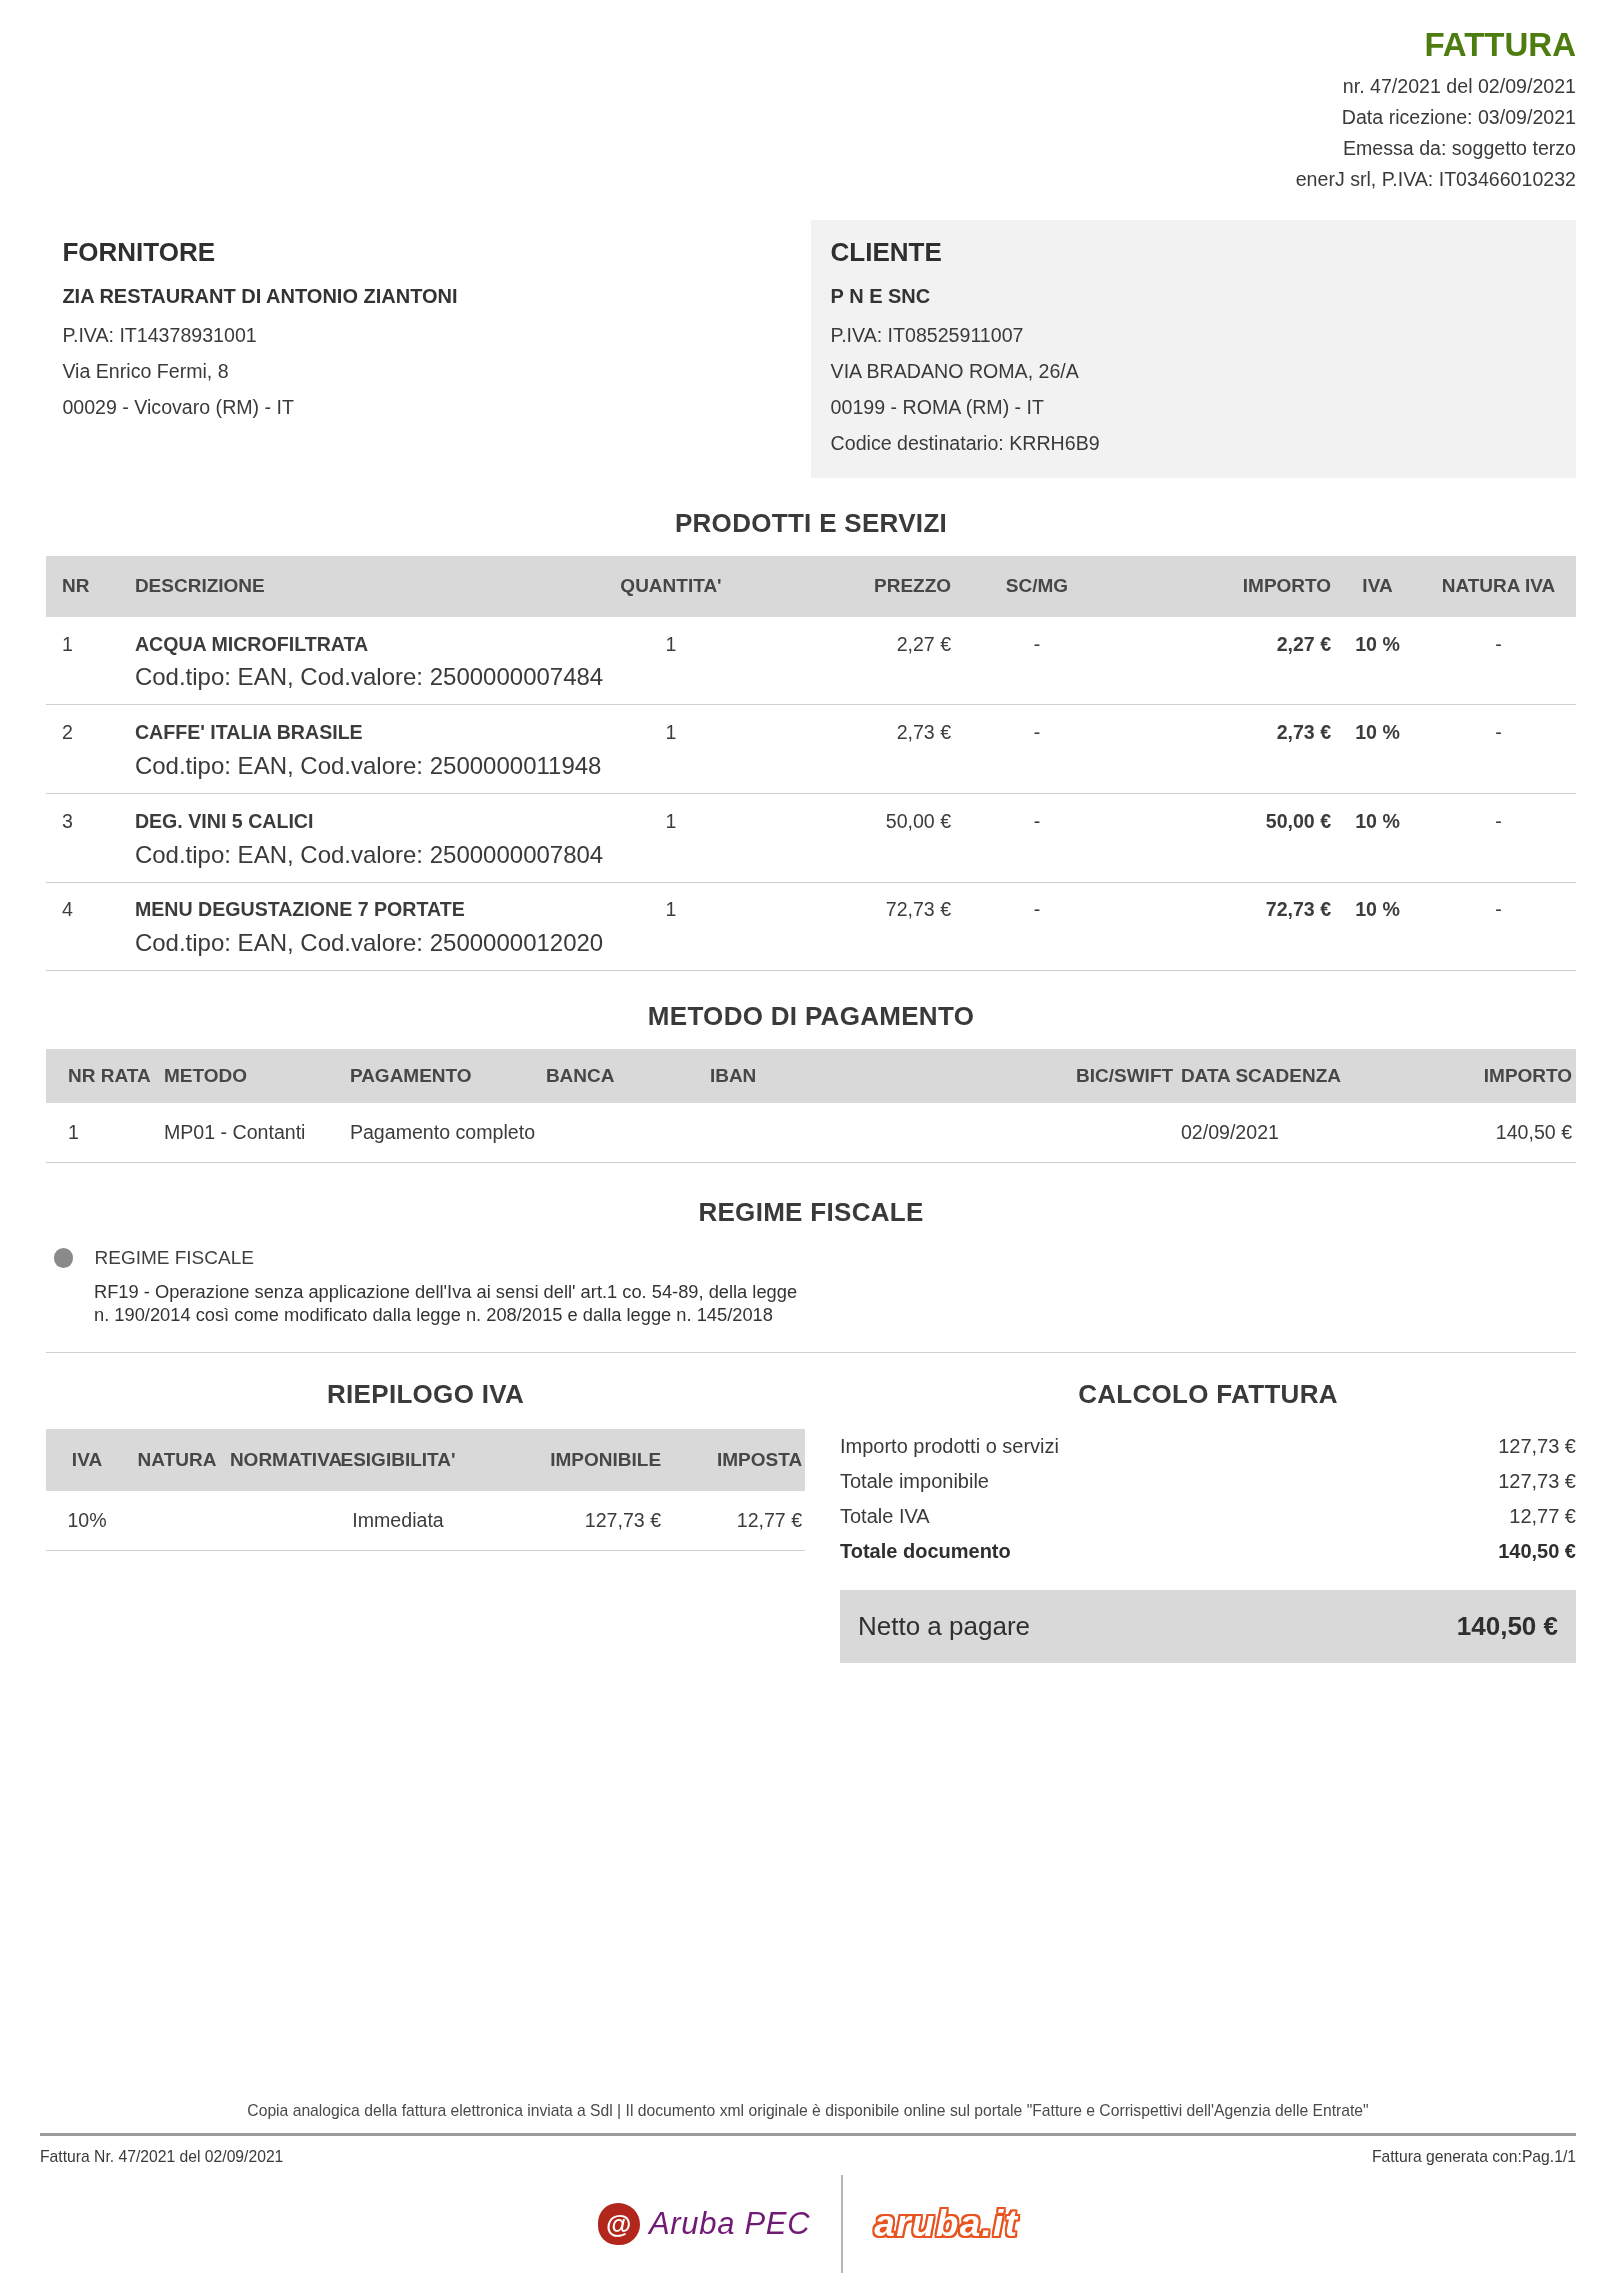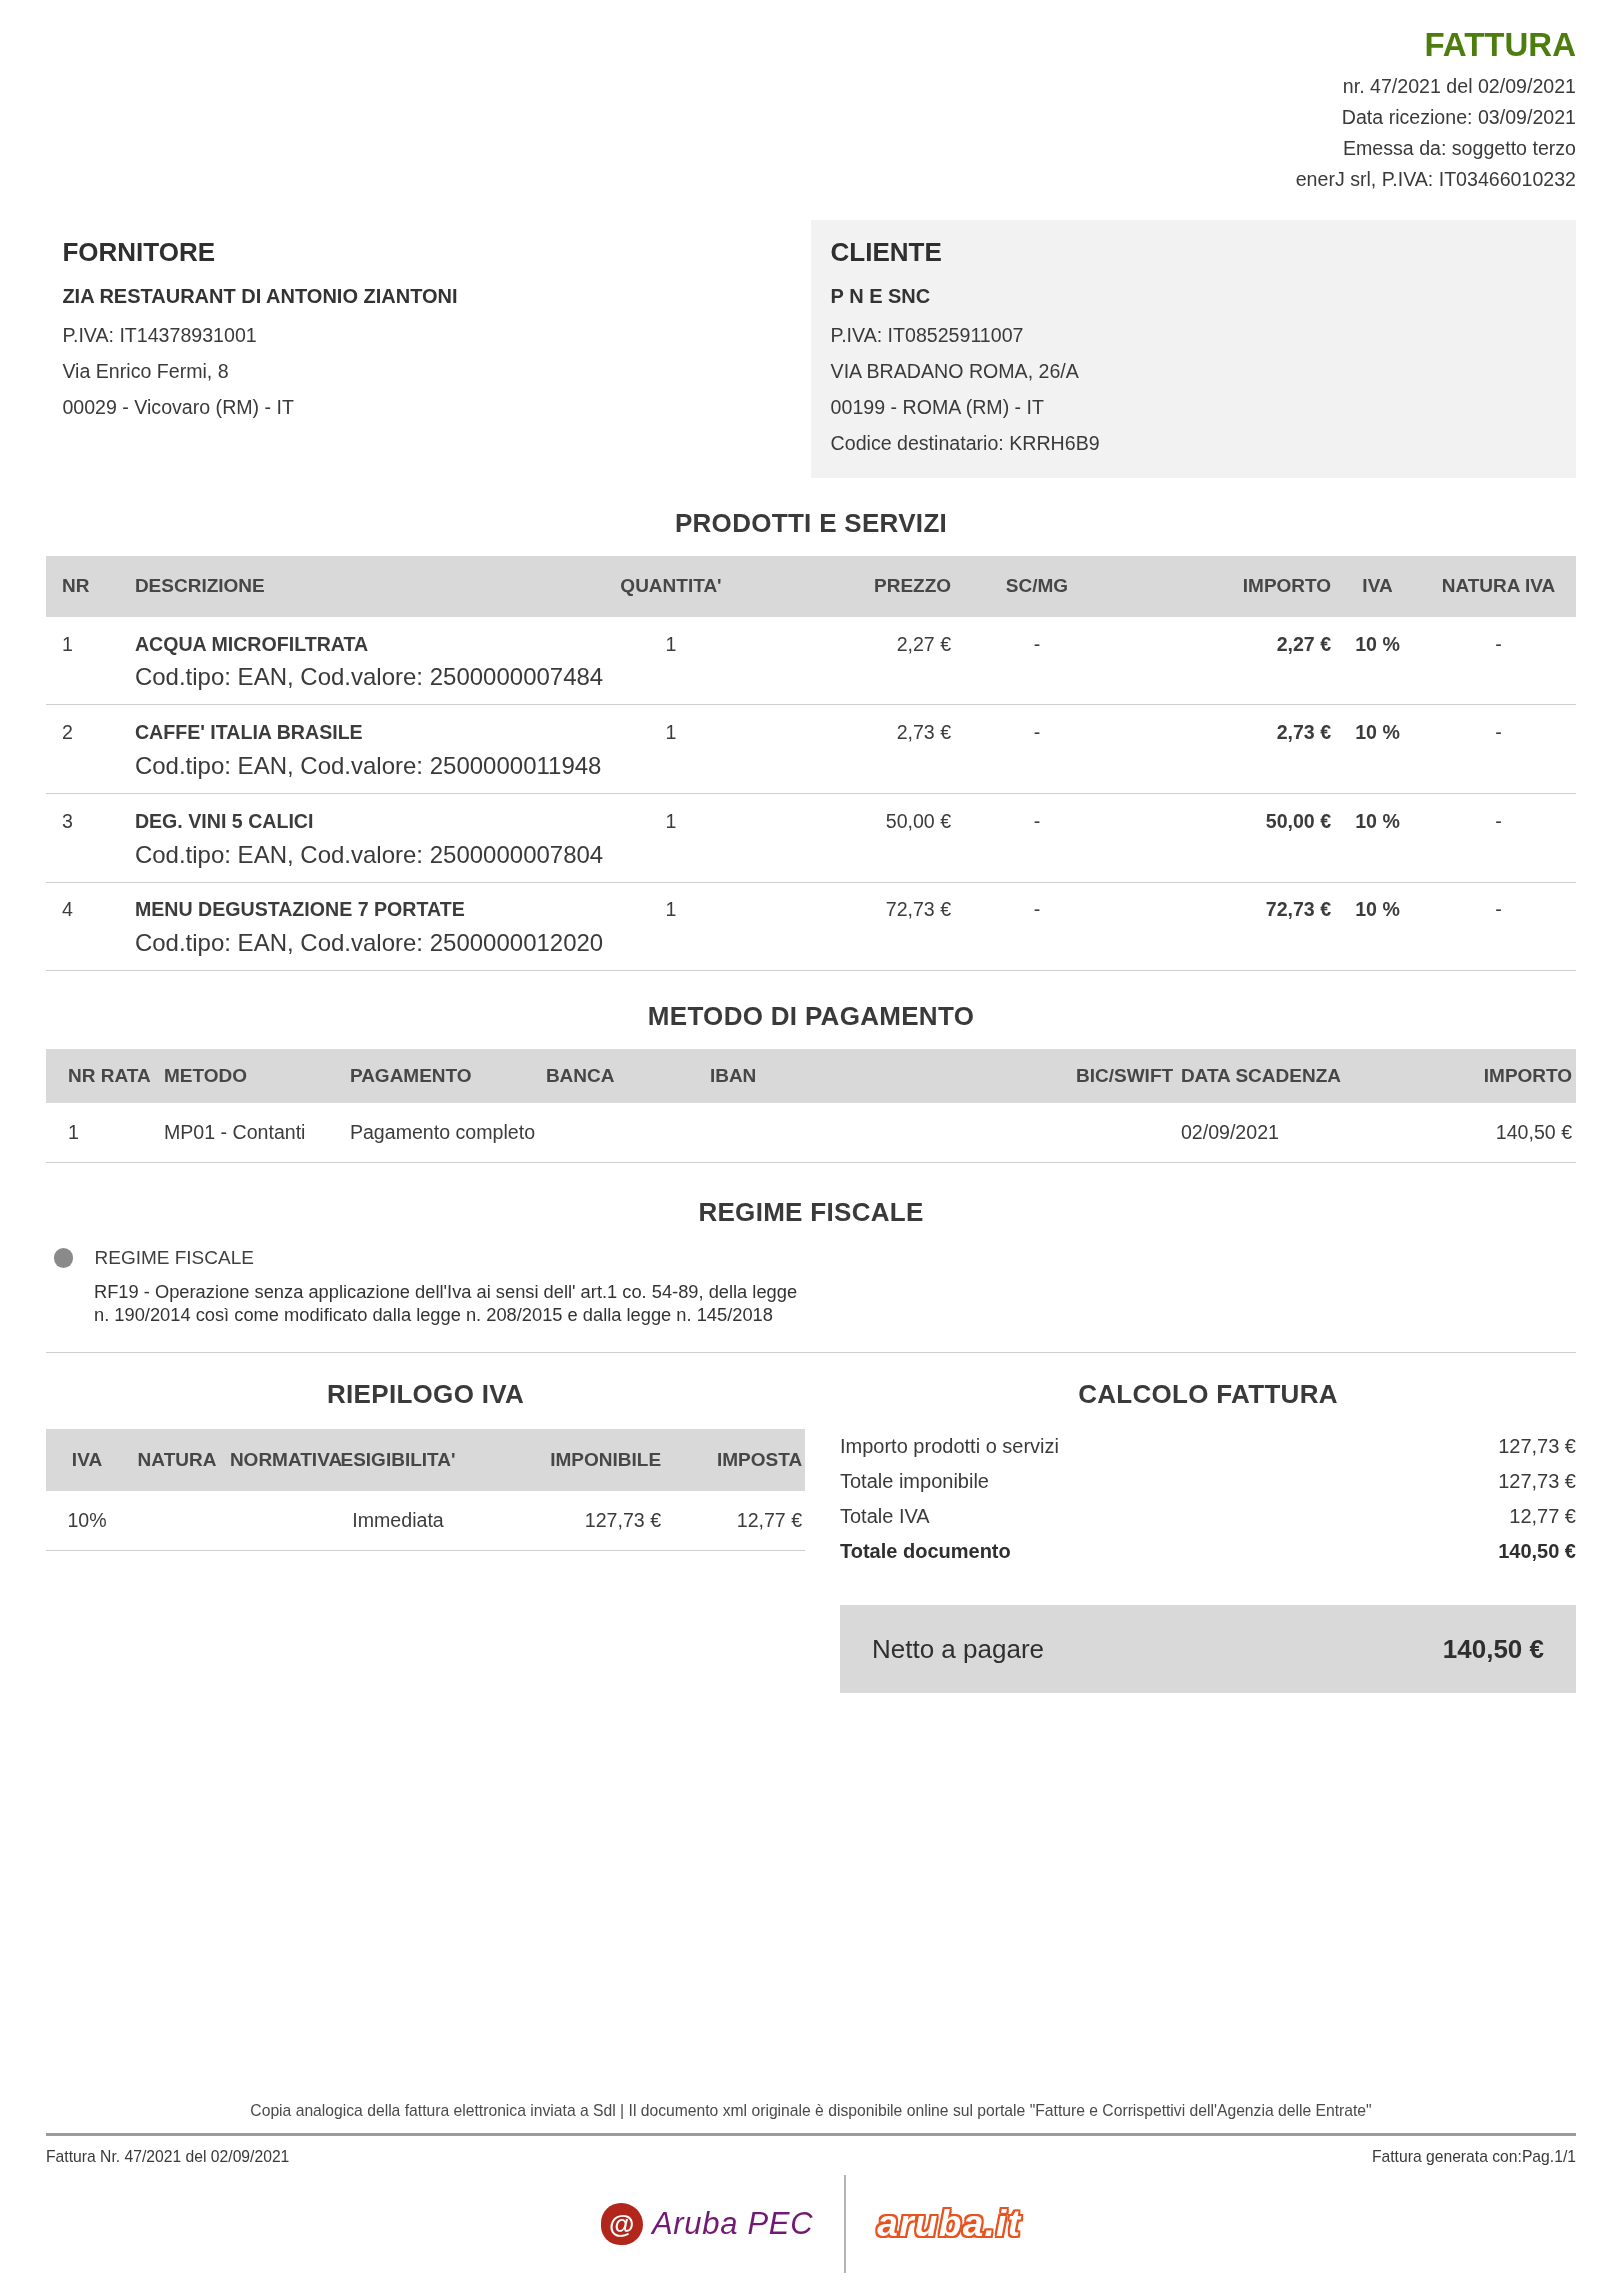--- a/index.html
+++ b/index.html
@@ -56,26 +56,26 @@
   .sum-left{width:759px;}
   .sum-right{width:736px;margin-left:auto;}
   .t-sum{margin:0 0 19.6px;}
   .rgrid{display:grid;grid-template-columns:82px 98px 105px 134px 200px 141px;}
   .rrow{border-bottom:0.7px solid #cfcfcf;padding:18.3px 0;}
 
   .calc-row{display:flex;font-size:20px;line-height:35px;color:#3a3a3a;}
   .calc-row .lbl{flex:1 1 auto;}
   .calc-row .val{text-align:right;}
   .calc-bold{font-weight:bold;color:#2f2f2f;}
-  .netto{margin-top:36px;background:#d9d9d9;height:88px;display:flex;align-items:center;padding:0 32px;box-sizing:border-box;}
+  .netto{margin-top:21px;background:#d9d9d9;height:73px;display:flex;align-items:center;padding:0 18px;box-sizing:border-box;}
   .netto .lbl{font-size:26px;color:#2f2f2f;flex:1 1 auto;}
   .netto .val{font-size:26px;font-weight:bold;color:#2f2f2f;}
 
   
-  .footer{position:absolute;left:46px;right:46px;bottom:0;height:193px;}
+  .footer{position:absolute;left:40px;right:46px;bottom:0;height:193px;}
   .foot-note{text-align:center;font-size:15.7px;color:#4a4a4a;}
   .foot-rule{height:3.3px;background:#9b9b9b;margin-top:13px;}
   .foot-row{display:flex;margin-top:11.8px;font-size:15.7px;color:#3a3a3a;}
   .foot-row .c{flex:1 1 auto;text-align:right;}
   .logos{display:flex;align-items:center;justify-content:center;margin-top:9.2px;gap:31px;}
   .arubapec{display:flex;align-items:center;gap:9.2px;}
   .seal{width:42px;height:42px;border-radius:48% 52% 50% 46%;background:#b2261b;color:#fff;display:flex;align-items:center;justify-content:center;font-size:26px;font-weight:bold;}
   .arubapec .txt{font-size:31px;font-weight:400;font-style:italic;color:#701a75;letter-spacing:0.7px;}
   .logo-div{width:2px;height:98px;background:#b5b5b5;}
   .arubait{font-size:37px;font-weight:800;font-style:italic;color:#ffffff;letter-spacing:1.3px;

